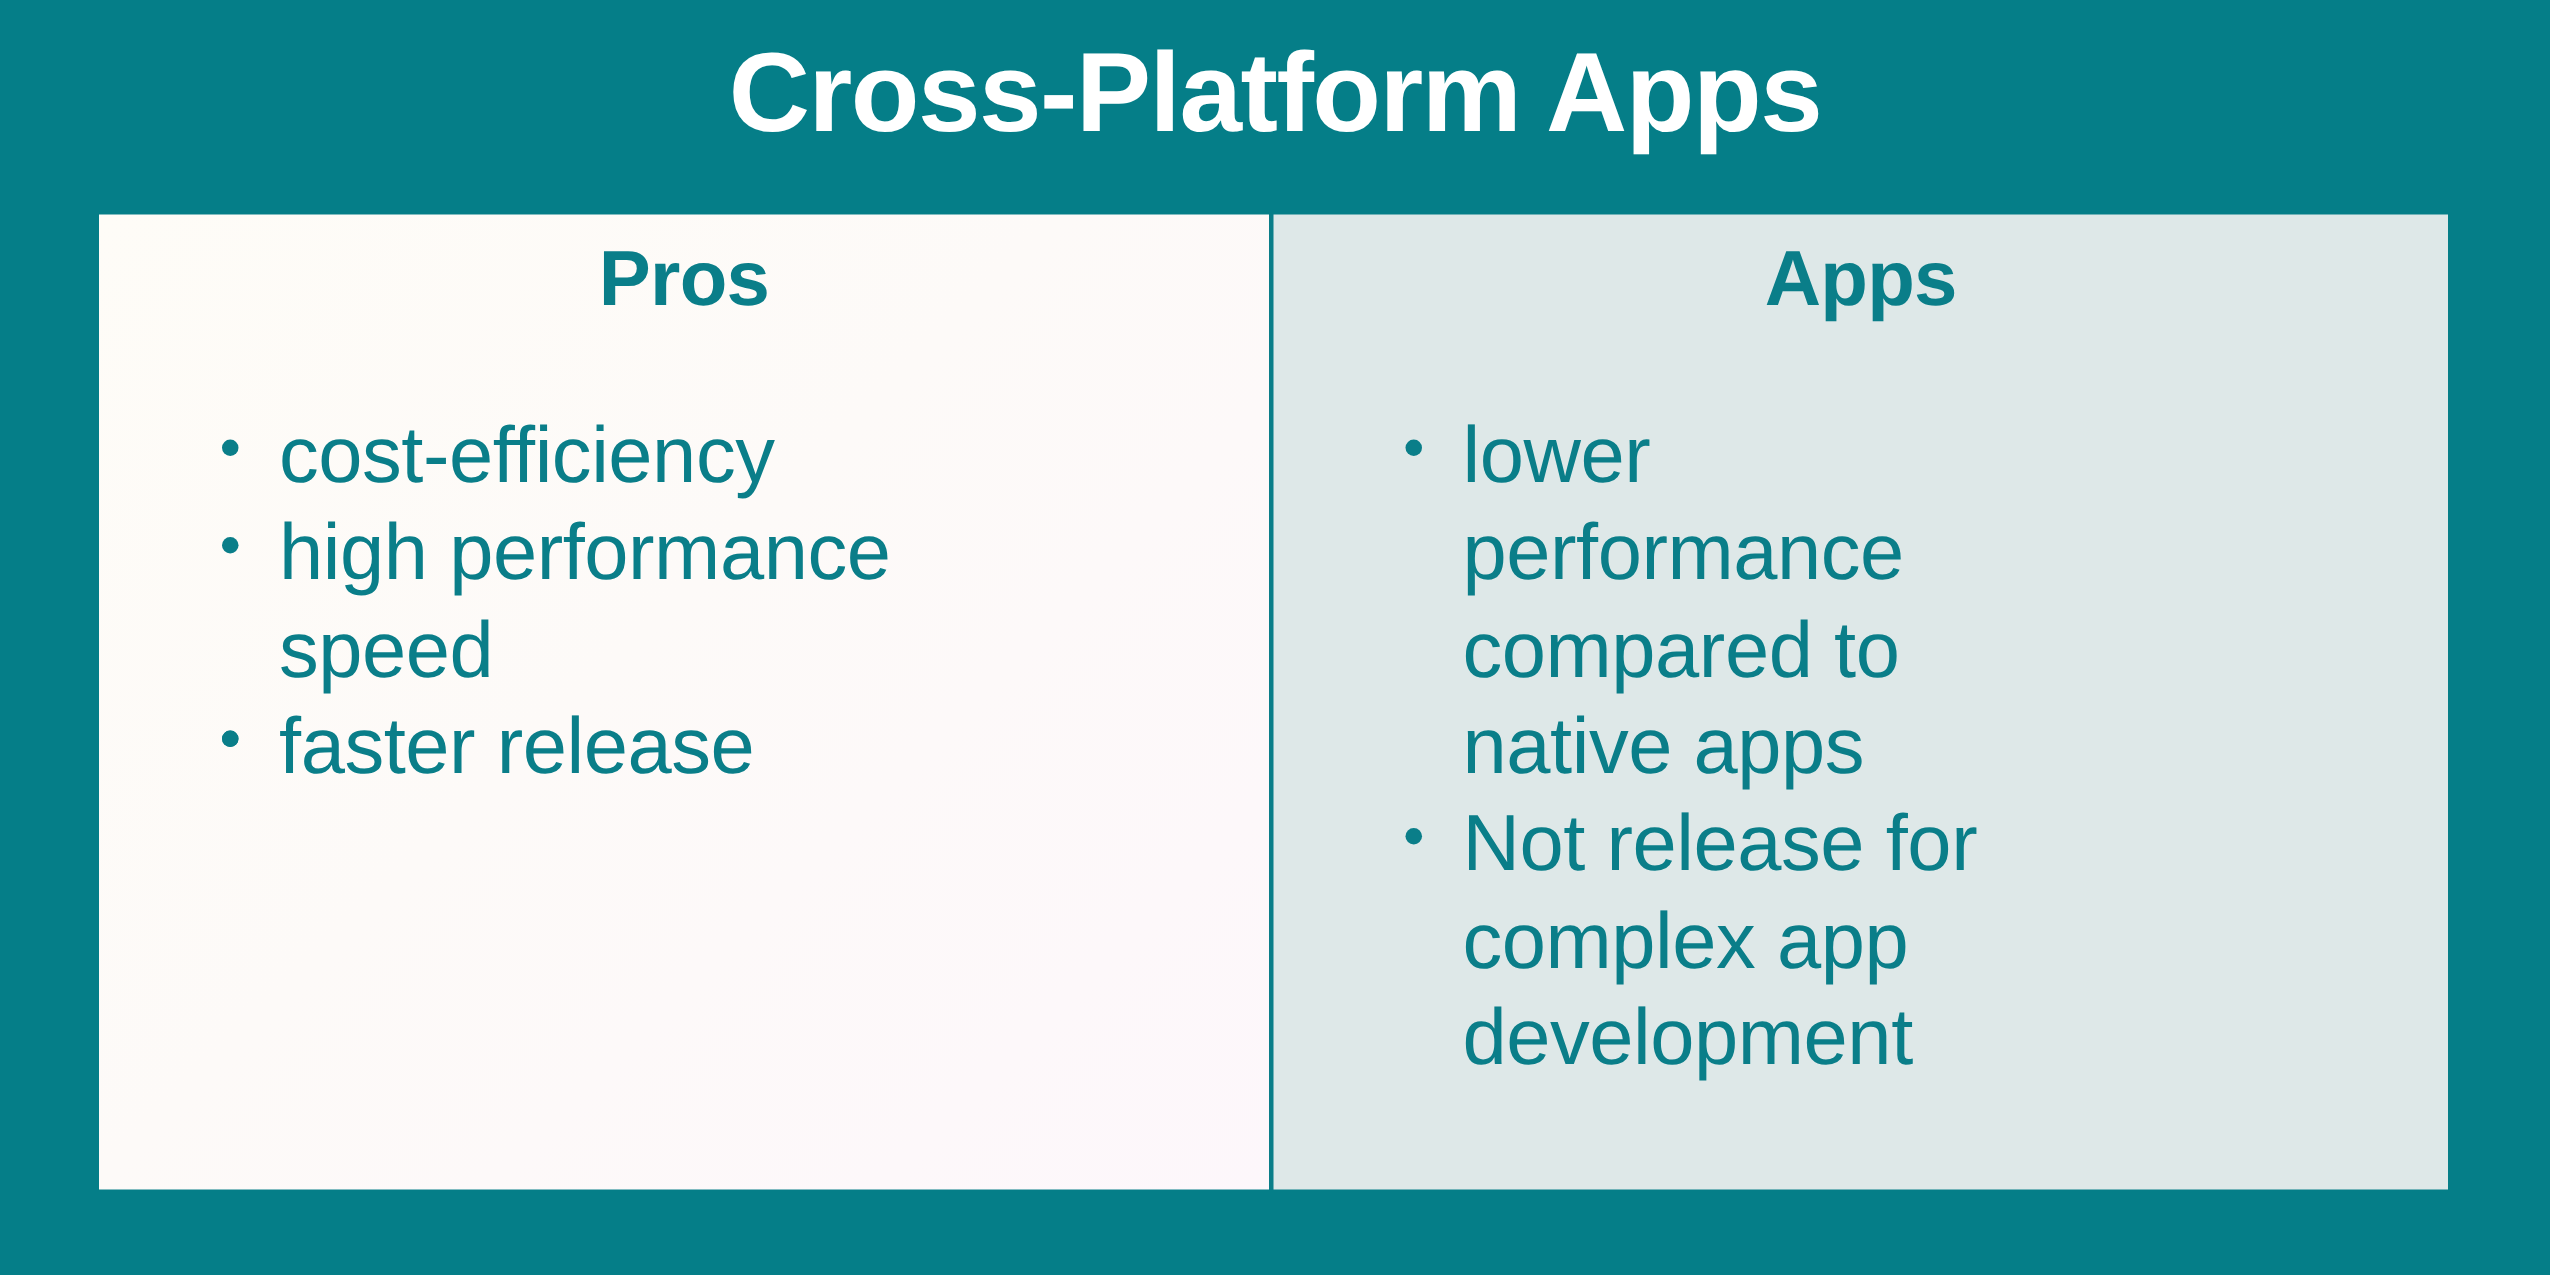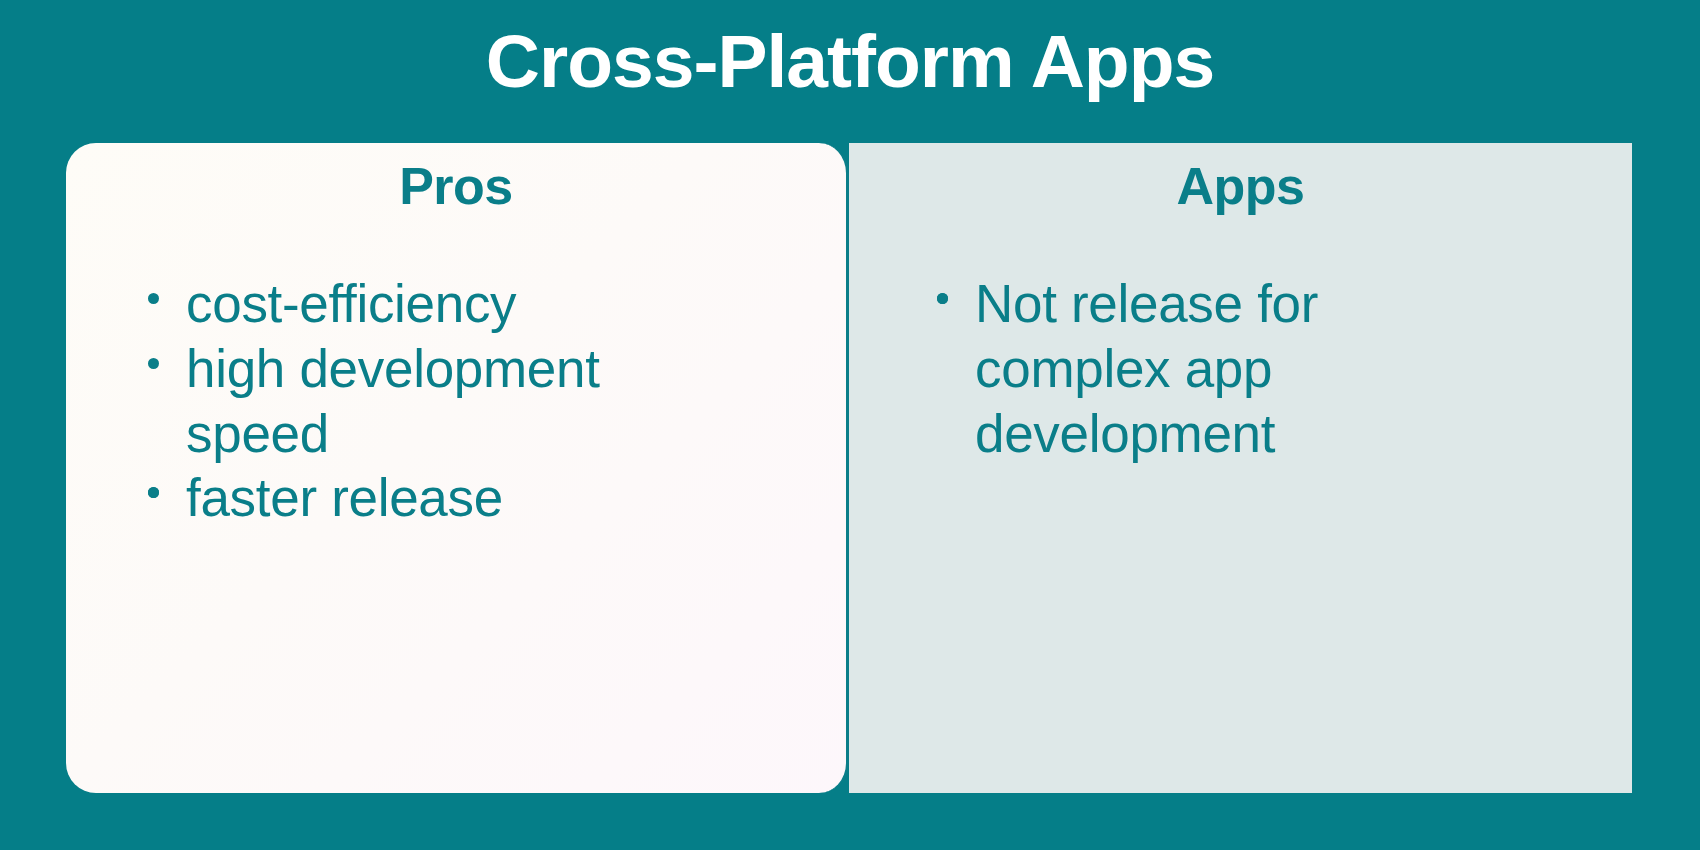--- a/index.html
+++ b/index.html
@@ -44,21 +44,20 @@
   .column {
     position: relative;
     box-sizing: border-box;
     height: 100%;
     overflow: hidden;
   }
   .col-pros {
     width: 783px;
     background: linear-gradient(135deg, #FEFCF7 0%, #FDFAF8 45%, #FDF7FB 100%);
     border-right: 3px solid #0A7E89;
-    border-radius: 30px;
   }
   .col-cons {
     width: 783px;
     background: #DEE8E8;
   }
   .col-header {
     margin-top: 12px;
     text-align: center;
     color: #0A7E89;
     font-size: 52px;
@@ -111,37 +110,38 @@
 
     <div class="column col-pros">
       <div class="col-header">Pros</div>
       <ul class="bullet-list list-pros">
         <li class="bullet-item">
           <span class="bullet-dot"></span>
           <span>cost-efficiency</span>
         </li>
         <li class="bullet-item">
           <span class="bullet-dot"></span>
-          <span>high development speed</span>
+          <span>high performance speed</span>
         </li>
         <li class="bullet-item">
           <span class="bullet-dot"></span>
         </li>
         <li class="bullet-item">
           <span class="bullet-dot"></span>
           <span>faster release</span>
         </li>
       </ul>
     </div>
 
     <div class="column col-cons">
       <div class="col-header">Apps</div>
       <ul class="bullet-list list-cons">
         <li class="bullet-item">
           <span class="bullet-dot"></span>
+          <span>lower performance compared to native apps</span>
         </li>
         <li class="bullet-item">
           <span class="bullet-dot"></span>
           <span>Not release for complex app development</span>
         </li>
       </ul>
     </div>
 
   </div>
 </div>

